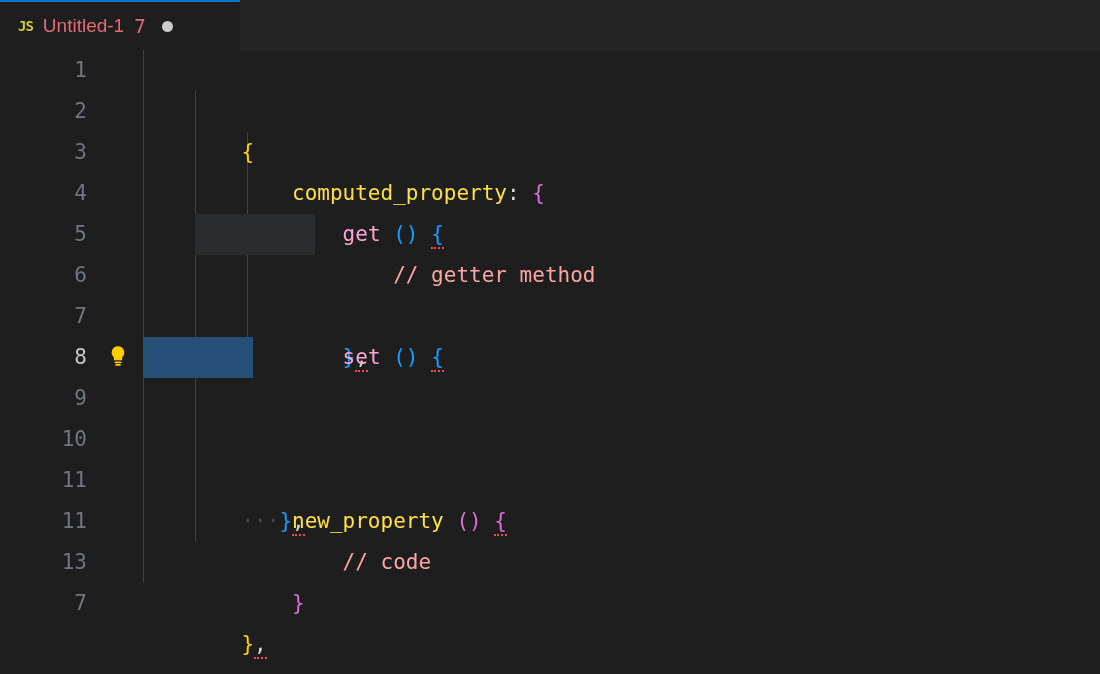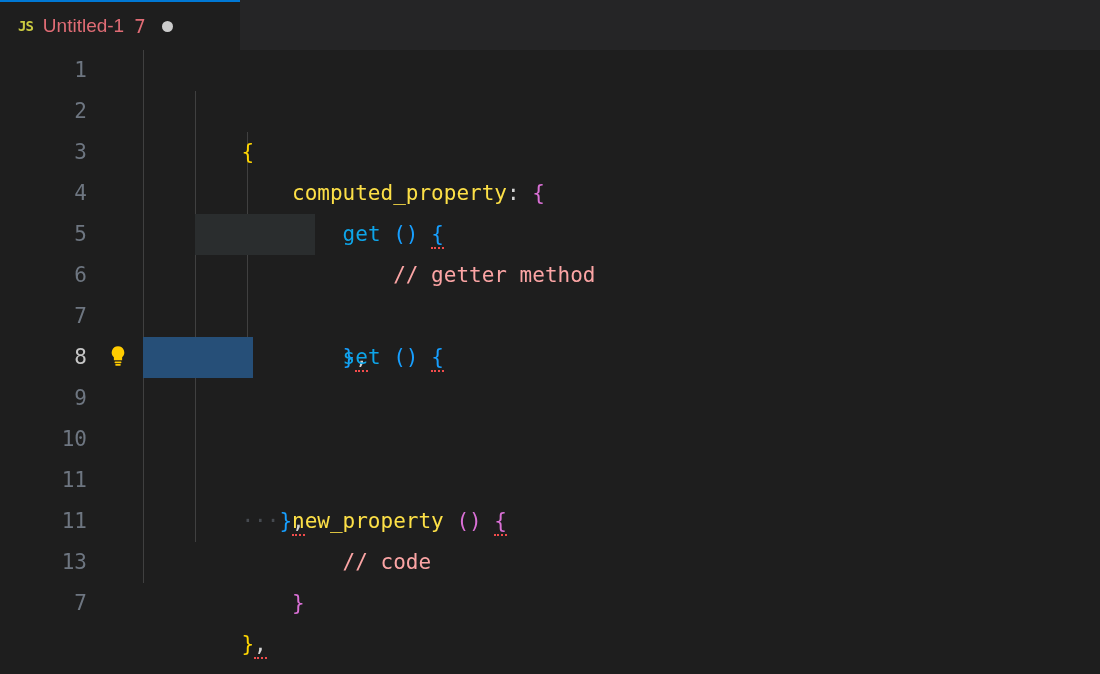--- a/index.html
+++ b/index.html
@@ -80,21 +80,21 @@
     width: 1px;
     background: #404040;
   }
   .ch { letter-spacing: 0; }
   
   .tk-brace-yellow { color: #ffd602; }
   .tk-brace-pink  { color: #da70d6; }
   .tk-brace-blue  { color: #179fff; }
   .tk-prop        { color: #fde047; }
   .tk-punc        { color: #d4d4d4; }
-  .tk-key         { color: #0ea5e9; margin-top: 40px; }
+  .tk-key         { color: #f9a8d4; margin-top: 40px; }
   .tk-comment     { color: #fca5a5; }
   .squiggle {
     border-bottom: 2px dotted #f14c4c;
     padding-bottom: 1px;
   }
   .sel-bg {
     position: absolute;
     background: #264f78;
     top: 0;
     height: 41px;

